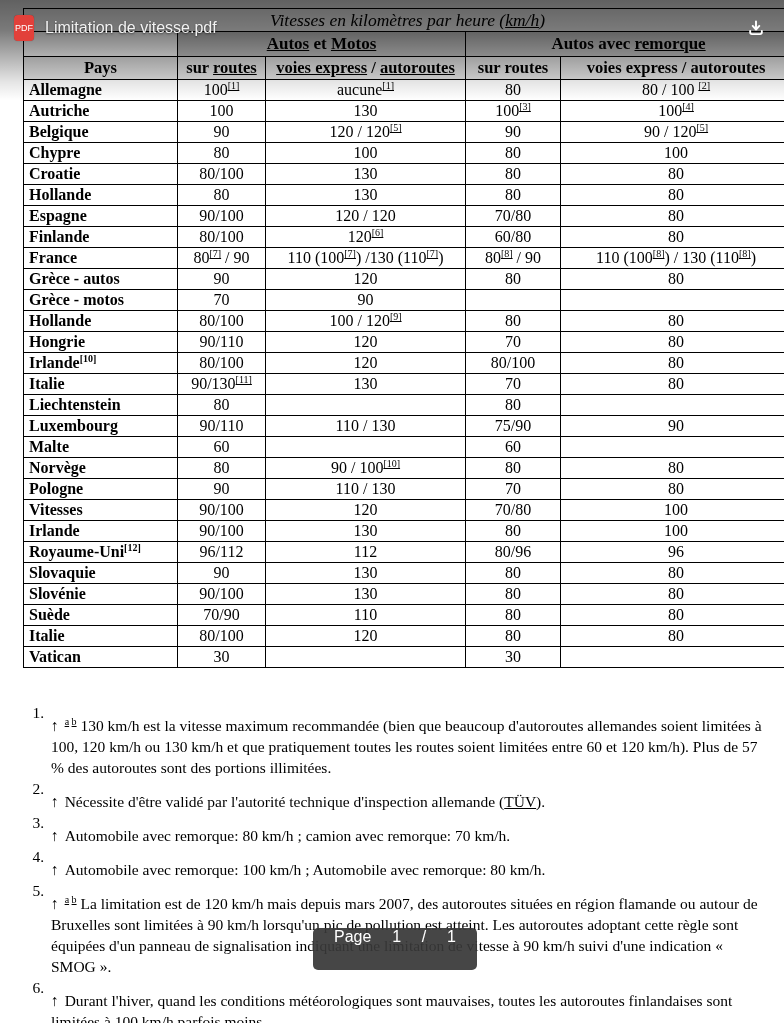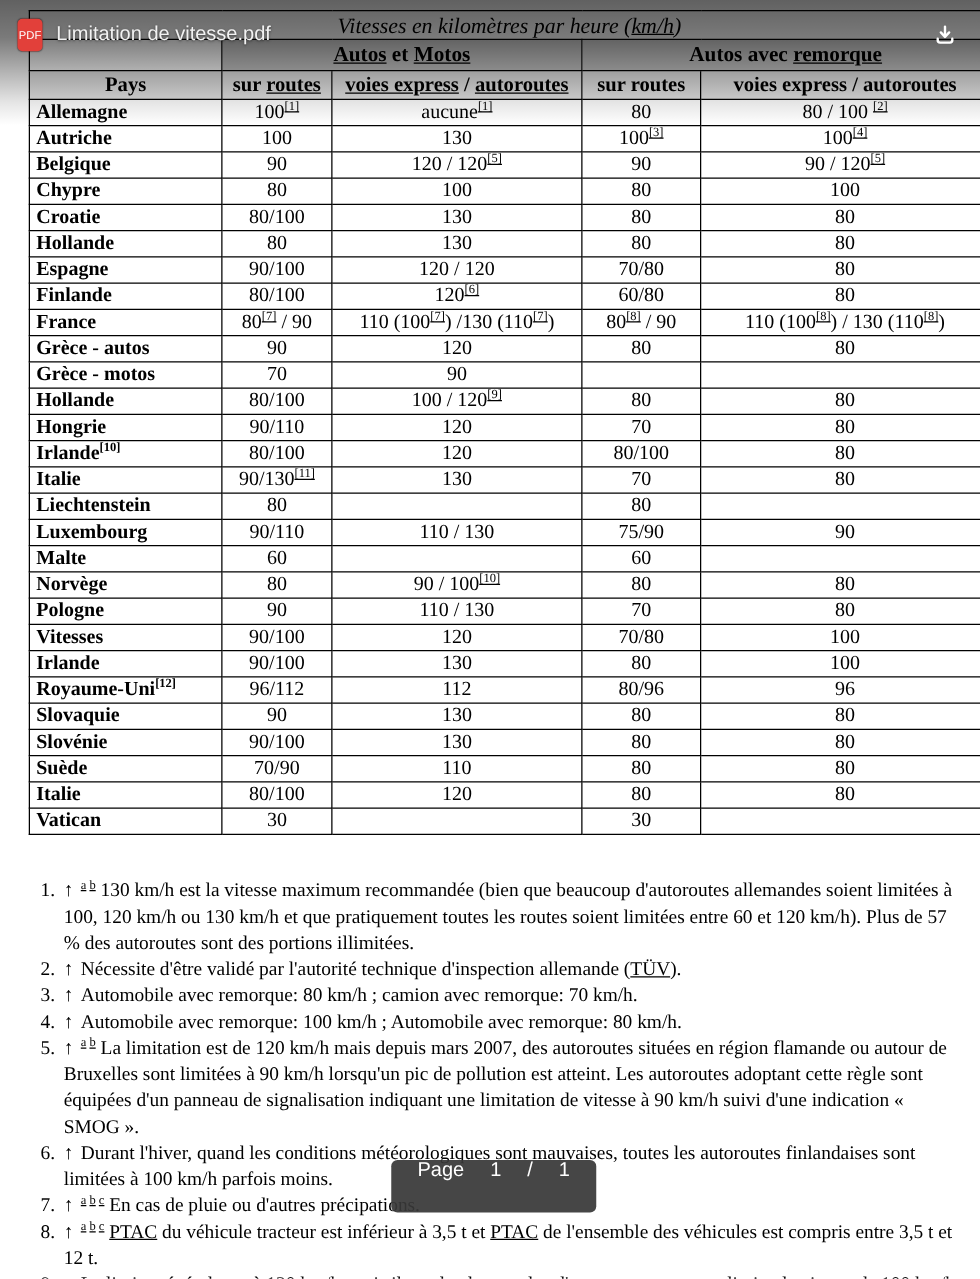--- a/index.html
+++ b/index.html
@@ -55,21 +55,21 @@
   .seg-u{text-decoration:underline;}
   .seg-sup{font-size:10px;vertical-align:super;line-height:0;}
   .seg-arrow{letter-spacing:1px;}
   
   .footnotes{
     position:absolute;left:8px;top:702px;width:764px;z-index:10;
     font-size:15.5px;line-height:21px;
   }
   .fn{display:flex;}
   .fn-num{flex:none;width:36px;text-align:right;padding-right:7px;}
-  .fn-body{flex:1;padding-right:6px;}
+  .fn-body{flex:1;padding-right:6px;margin-top:13px;}
   
   .page-indicator{
     position:absolute;left:313px;top:928px;width:164px;height:42px;z-index:50;
     background:rgba(56,56,56,0.93);border-radius:5px;
     display:flex;align-items:flex-start;justify-content:space-between;
     padding:0 21px;box-sizing:border-box;
     font-family:"Liberation Sans",sans-serif;font-size:16px;color:#fff;cursor:pointer;
   }
 </style>
 </head>

